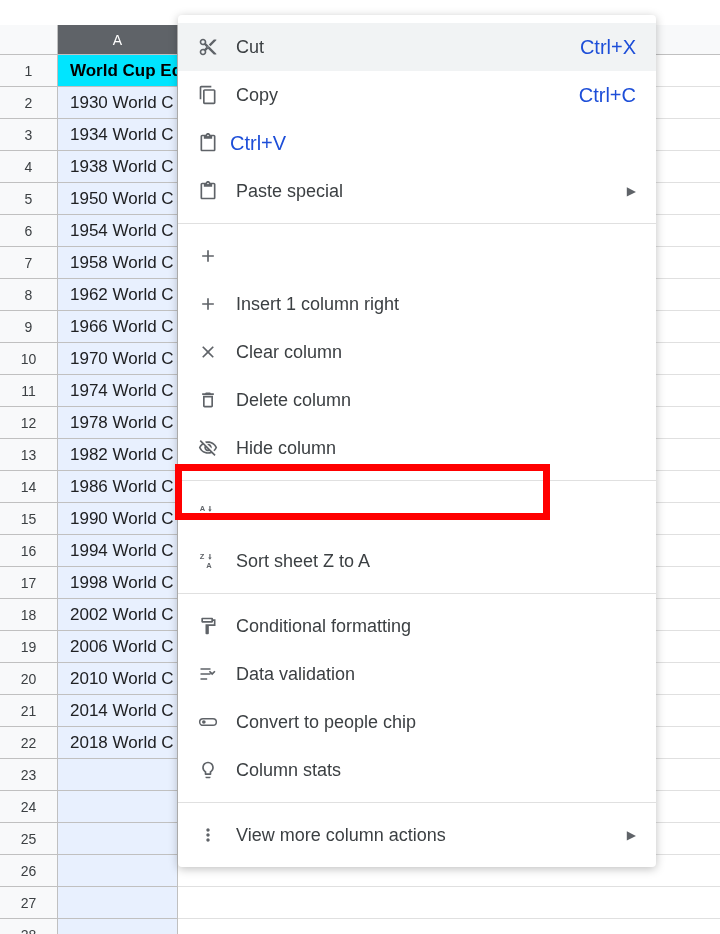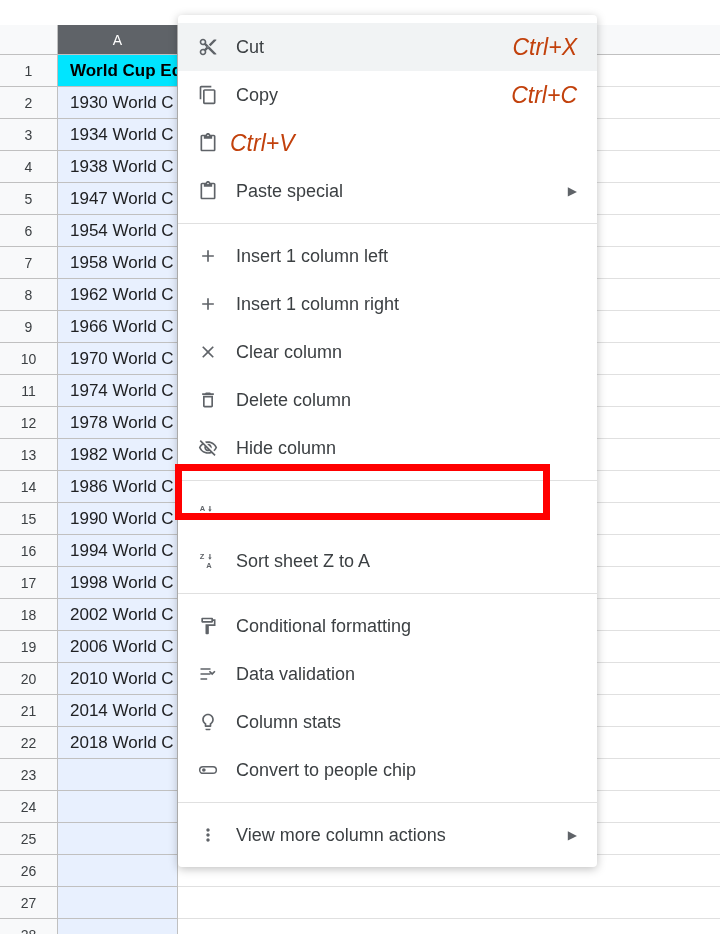--- a/index.html
+++ b/index.html
@@ -91,21 +91,21 @@
   .cell-b {
     flex: 1;
     height: 32px;
     background: #fff;
     border-bottom: 1px solid #e0e0e0;
   }
   .context-menu {
     position: absolute;
     left: 178px;
     top: 15px;
-    width: 419px;
+    width: 478px;
     background: #fff;
     box-shadow: 0 2px 10px rgba(0,0,0,0.25);
     border-radius: 4px;
     padding: 8px 0;
     font-size: 18px;
     color: #3c4043;
   }
   .menu-item {
     display: flex;
     align-items: center;
@@ -122,23 +122,22 @@
     align-items: center;
     justify-content: flex-start;
     color: #5f6368;
   }
   .menu-icon svg { width: 20px; height: 20px; fill: #5f6368; }
   .menu-label {
     flex: 1;
     padding-left: 6px;
   }
   .menu-shortcut {
-    color: #c2410c;
-    font-size: 23px;
-    font-style: italic;
+    color: #1d4ed8;
+    font-size: 20px;
   }
   .menu-arrow {
     color: #5f6368;
     font-size: 12px;
   }
   .menu-divider {
     height: 1px;
     background: #e0e0e0;
     margin: 8px 0;
   }
@@ -179,21 +178,21 @@
         <div class="cell">1934 World C</div>
         <div class="cell-b"></div>
       </div>
       <div class="row">
         <div class="row-header">4</div>
         <div class="cell">1938 World C</div>
         <div class="cell-b"></div>
       </div>
       <div class="row">
         <div class="row-header">5</div>
-        <div class="cell">1947 World C</div>
+        <div class="cell">1950 World C</div>
         <div class="cell-b"></div>
       </div>
       <div class="row">
         <div class="row-header">6</div>
         <div class="cell">1954 World C</div>
         <div class="cell-b"></div>
       </div>
       <div class="row">
         <div class="row-header">7</div>
         <div class="cell">1958 World C</div>
@@ -349,21 +348,20 @@
   </div>
 
   <div class="menu-divider"></div>
 
   <div class="menu-item">
     <span class="menu-icon">
       <svg viewBox="0 0 24 24">
           <path d="M19 13h-6v6h-2v-6H5v-2h6V5h2v6h6v2z"></path>
         </svg>
     </span>
-    <span class="menu-label">Insert 1 column left</span>
   </div>
 
   <div class="menu-item">
     <span class="menu-icon">
       <svg viewBox="0 0 24 24">
           <path d="M19 13h-6v6h-2v-6H5v-2h6V5h2v6h6v2z"></path>
         </svg>
     </span>
     <span class="menu-label">Insert 1 column right</span>
   </div>
@@ -435,36 +433,36 @@
       <svg viewBox="0 0 24 24">
           <path d="M3 5h12v2H3V5zm0 6h12v2H3v-2zm0 6h8v2H3v-2zm16.59-9L17 10.59 14.41 8 13 9.41l4 4 4-4L19.59 8z"></path>
         </svg>
     </span>
     <span class="menu-label">Data validation</span>
   </div>
 
   <div class="menu-item">
     <span class="menu-icon">
       <svg viewBox="0 0 24 24">
-          <path d="M9 21c0 .55.45 1 1 1h4c.55 0 1-.45 1-1v-1H9v1zm3-19C8.14 2 5 5.14 5 9c0 2.38 1.19 4.47 3 5.74V17c0 .55.45 1 1 1h6c.55 0 1-.45 1-1v-2.26c1.81-1.27 3-3.36 3-5.74 0-3.86-3.14-7-7-7zm2.85 11.1l-.85.6V16h-4v-2.3l-.85-.6A4.997 4.997 0 017 9c0-2.76 2.24-5 5-5s5 2.24 5 5c0 1.63-.8 3.16-2.15 4.1z"></path>
-        </svg>
-    </span>
-    <span class="menu-label">Column stats</span>
-  </div>
-
-  <div class="menu-item">
-    <span class="menu-icon">
-      <svg viewBox="0 0 24 24">
           <rect x="2" y="8" width="20" height="8" rx="4" fill="none" stroke="#5f6368" stroke-width="1.8"></rect>
           <circle cx="7" cy="12" r="2.2" fill="#5f6368"></circle>
         </svg>
     </span>
     <span class="menu-label">Convert to people chip</span>
   </div>
 
+  <div class="menu-item">
+    <span class="menu-icon">
+      <svg viewBox="0 0 24 24">
+          <path d="M9 21c0 .55.45 1 1 1h4c.55 0 1-.45 1-1v-1H9v1zm3-19C8.14 2 5 5.14 5 9c0 2.38 1.19 4.47 3 5.74V17c0 .55.45 1 1 1h6c.55 0 1-.45 1-1v-2.26c1.81-1.27 3-3.36 3-5.74 0-3.86-3.14-7-7-7zm2.85 11.1l-.85.6V16h-4v-2.3l-.85-.6A4.997 4.997 0 017 9c0-2.76 2.24-5 5-5s5 2.24 5 5c0 1.63-.8 3.16-2.15 4.1z"></path>
+        </svg>
+    </span>
+    <span class="menu-label">Column stats</span>
+  </div>
+
   <div class="menu-divider"></div>
 
   <div class="menu-item">
     <span class="menu-icon">
       <svg viewBox="0 0 24 24">
           <path d="M12 8c1.1 0 2-.9 2-2s-.9-2-2-2-2 .9-2 2 .9 2 2 2zm0 2c-1.1 0-2 .9-2 2s.9 2 2 2 2-.9 2-2-.9-2-2-2zm0 6c-1.1 0-2 .9-2 2s.9 2 2 2 2-.9 2-2-.9-2-2-2z"></path>
         </svg>
     </span>
     <span class="menu-label">View more column actions</span>
     <span class="menu-arrow">▶</span>

